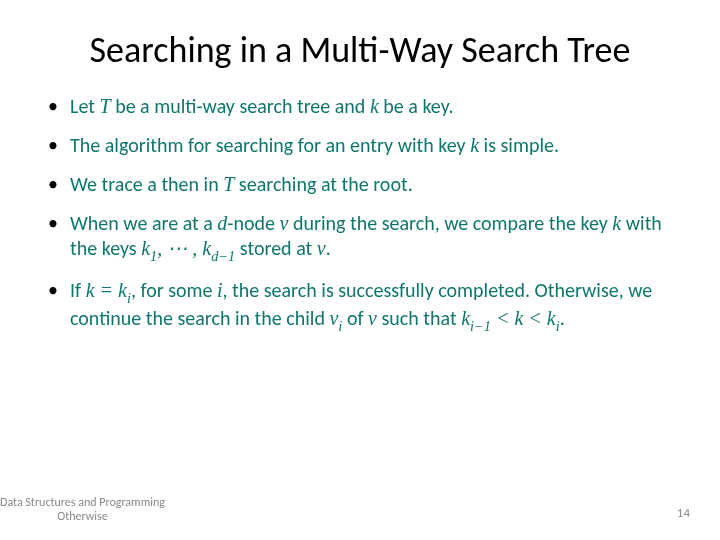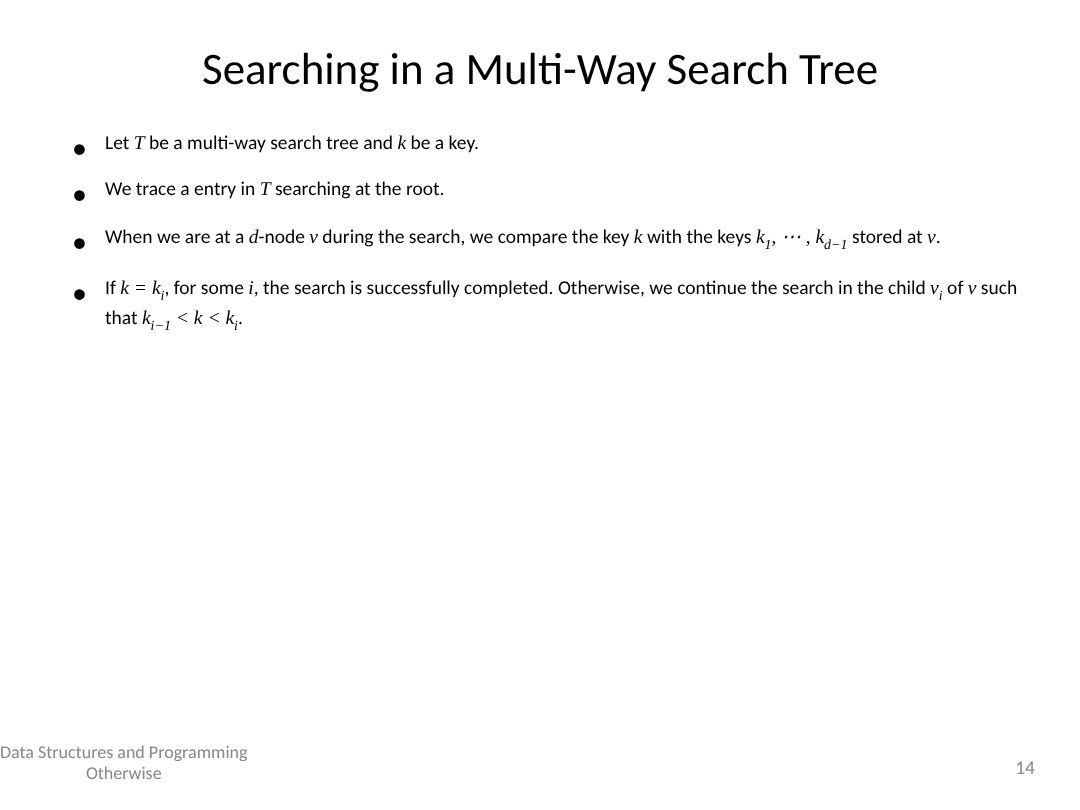--- a/index.html
+++ b/index.html
@@ -12,37 +12,37 @@
     overflow: hidden;
   }
   .slide {
     width: 100%;
     height: 100%;
     padding: 20px 40px 40px 40px;
     display: flex;
     flex-direction: column;
   }
   .title {
-    font-size: 30px;
+    font-size: 36px;
     font-weight: 400;
     color: #000;
     text-align: center;
     margin-bottom: 22px;
     margin-top: 8px;
   }
   ul.content {
     list-style: none;
     padding-left: 8px;
   }
   ul.content > li {
     position: relative;
     padding-left: 22px;
-    font-size: 13px;
+    font-size: 20px;
     line-height: 1.25;
-    color: #000000;
+    color: #0f766e;
     margin-bottom: 14px;
   }
   ul.content > li::before {
     content: "•";
     position: absolute;
     left: 0;
     top: 0;
     font-size: 20px;
     color: #000;
   }
@@ -77,23 +77,26 @@
 
 <div class="slide">
   <h1 class="title">Searching in a Multi-Way Search Tree</h1>
 
   <ul class="content">
 
     <li>
       <span>Let </span><span class="math">T</span><span> be a multi-way search tree and </span><span class="math">k</span><span> be a key.</span>
     </li>
 
+    <li>
+      <span>The algorithm for searching for an entry with key </span><span class="math">k</span><span> is simple.</span>
+    </li>
 
     <li>
-      <span>We trace a entry in </span><span class="math">T</span><span> searching at the root.</span>
+      <span>We trace a then in </span><span class="math">T</span><span> searching at the root.</span>
     </li>
 
     <li>
       <span>When we are at a </span><span class="math">d</span><span>-node </span><span class="math">v</span><span> during the search, we compare the key </span><span class="math">k</span><span> with the keys </span><span class="math">k</span><span class="sub">1</span><span class="math">, ⋯ , </span><span class="math">k</span><span class="sub">d−1</span><span> stored at </span><span class="math">v</span><span>.</span>
     </li>
 
     <li>
       <span>If </span><span class="math">k</span><span class="math"> = </span><span class="math">k</span><span class="sub">i</span><span>, for some </span><span class="math">i</span><span>, the search is successfully completed. Otherwise, we continue the search in the child </span><span class="math">v</span><span class="sub">i</span><span> of </span><span class="math">v</span><span> such that </span><span class="math">k</span><span class="sub">i−1</span><span class="math"> &lt; </span><span class="math">k</span><span class="math"> &lt; </span><span class="math">k</span><span class="sub">i</span><span>.</span>
     </li>
 

